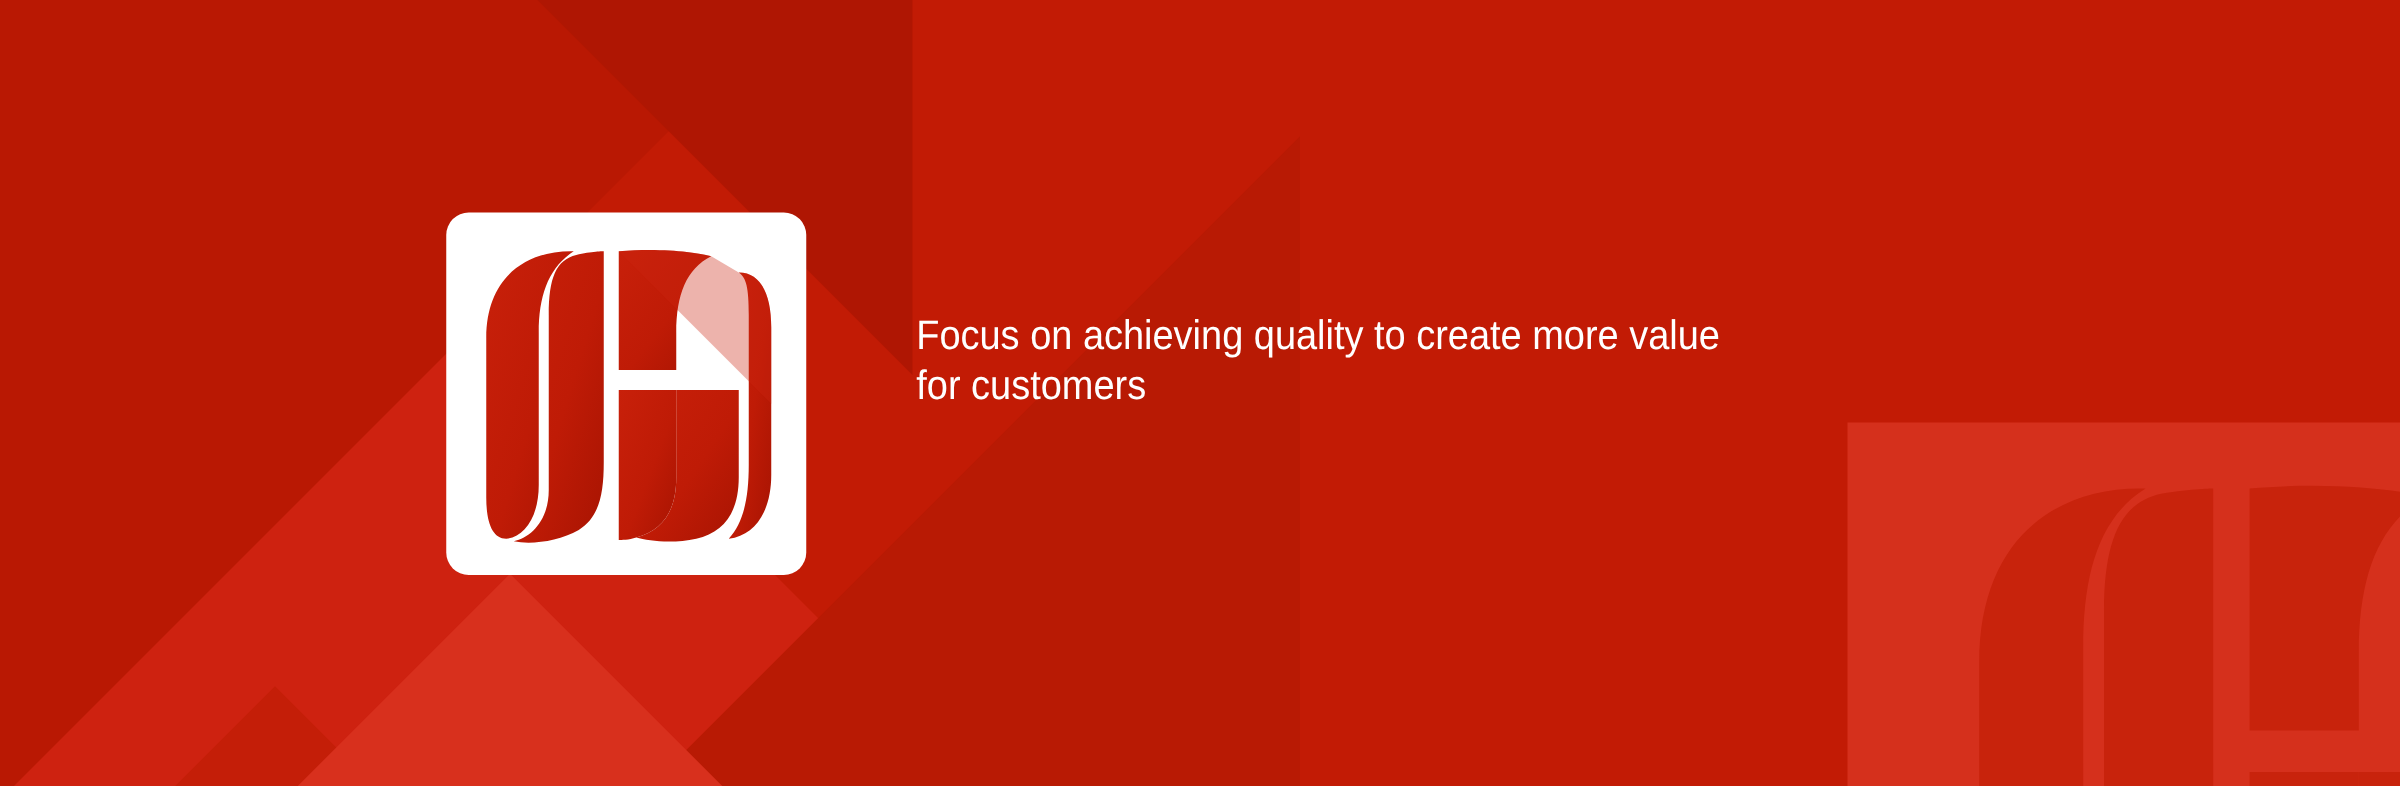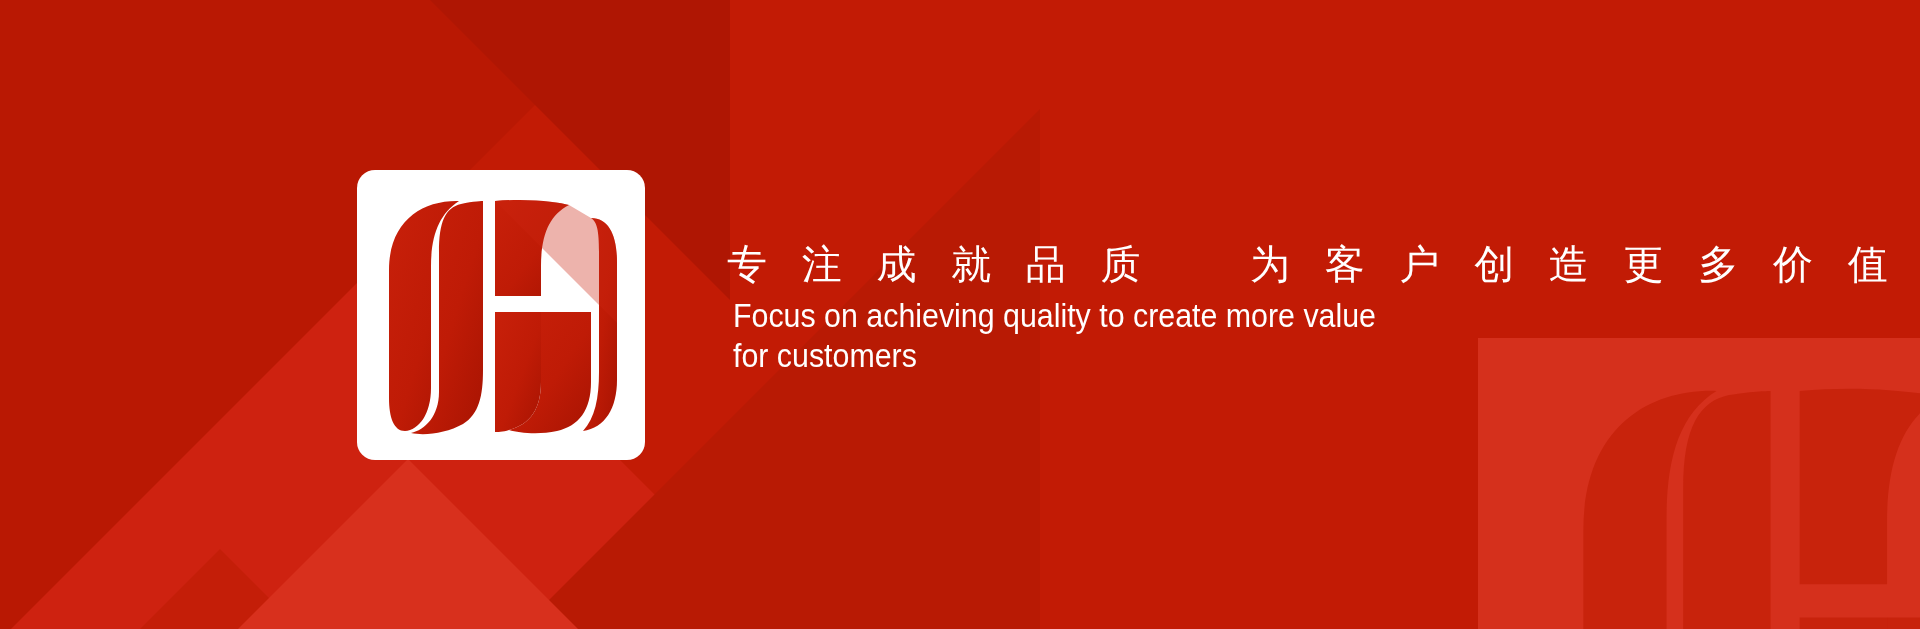--- a/index.html
+++ b/index.html
@@ -209,17 +209,16 @@
         <path d="M162 122 L212 122 L212 192 C212 220 200 236 178 241 C160 245 140 243 130 240 C152 234 162 218 162 192 Z"></path>
 
         <path d="M116 122 L162 122 L162 192 C162 218 152 234 130 240 C124 242 118 242 116 242 Z"></path>
       </g>
 
       <path d="M116 11 L238 133 L238 72 C238 46 230 28 212 28 L190 15 C180 12 150 8 116 11 Z" fill="#CB2510" opacity="0.35"></path>
     </svg>
   </div>
 
   <div class="text-block">
-    <div class="headline-cn">专 注 成 就 品 质 　 为 客 户 创 造 更 多 价 值</div>
     <div class="subline-en">Focus on achieving quality to create more value for customers</div>
   </div>
 
 </div>
 
 </body></html>

